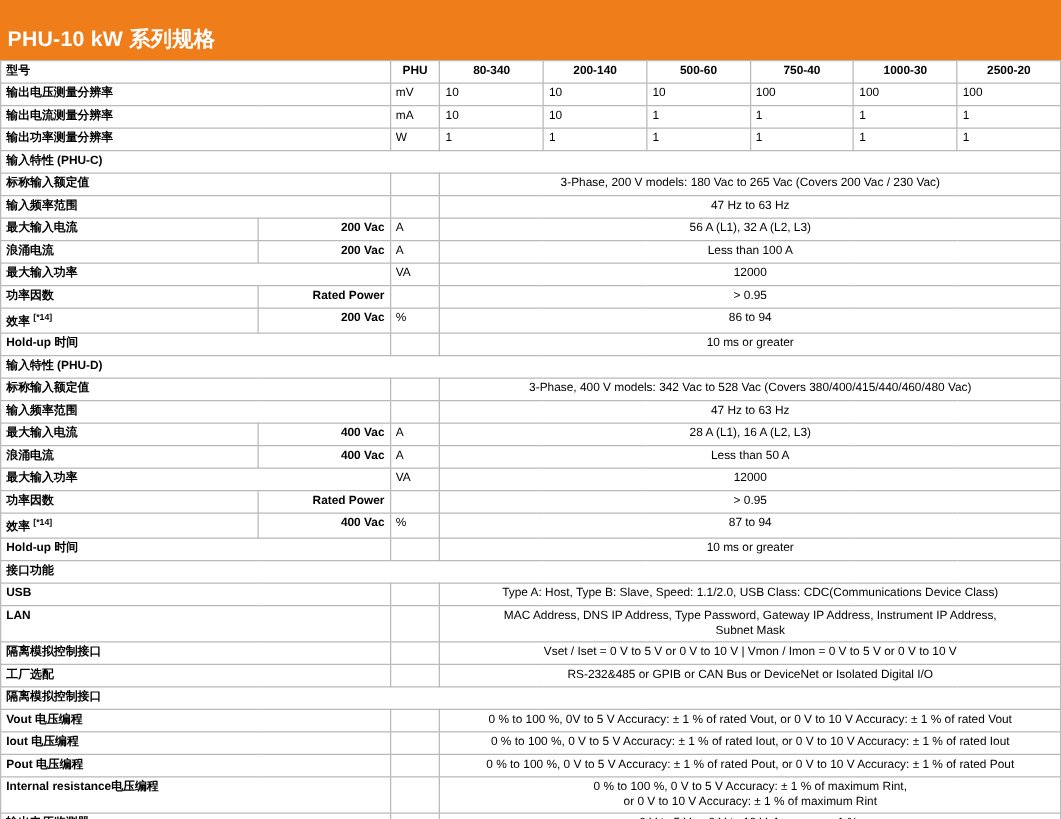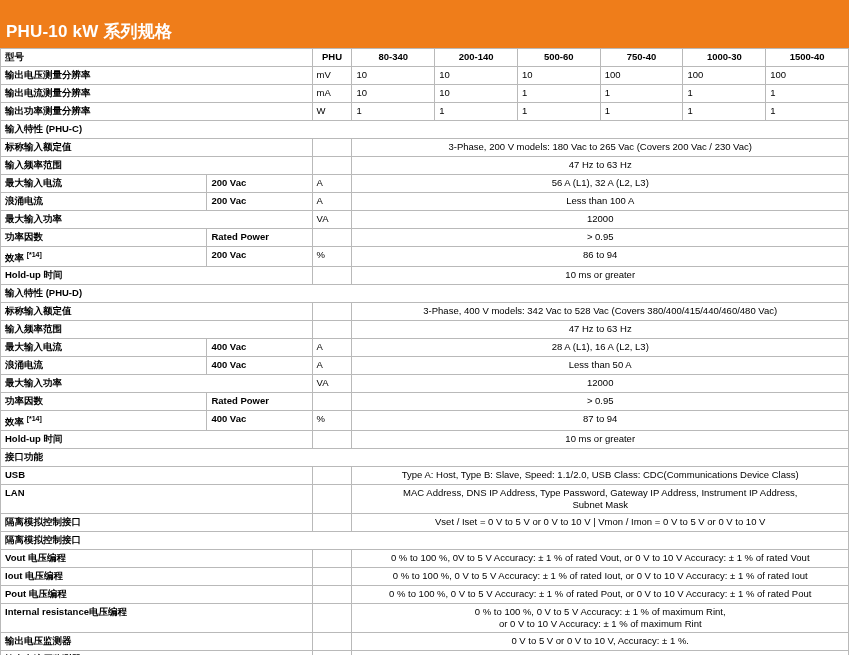--- a/index.html
+++ b/index.html
@@ -25,21 +25,21 @@
   }
   table.spec td{
     border:1px solid #b9b9b9;
     padding:2px 4px;
     vertical-align:top;
     font-size:9.5px;
     line-height:12px;
     height:13px;
   }
   td.lbl{font-weight:bold;}
-  td.sub{font-weight:bold;}
+  td.sub{font-weight:bold;text-align:right;}
   td.hdr{font-weight:bold;text-align:center;background:#ffffff;}
   td.section{font-weight:bold;background:#ffffff;margin-left:32px;}
   td.unit{}
   .multiline{white-space:pre-line;text-align:center;}
   .sup{font-size:7px;vertical-align:super;}
   col.c1{width:202px;}
   col.c2{width:103px;}
   col.c3{width:39px;}
   col.c4{width:81px;}
   col.c5{width:81px;}
@@ -69,21 +69,21 @@
     </colgroup>
     <tbody id="table-body">
         <tr>
           <td class="lbl" colspan="2">型号</td>
           <td class="hdr">PHU</td>
           <td class="hdr">80-340</td>
           <td class="hdr">200-140</td>
           <td class="hdr">500-60</td>
           <td class="hdr">750-40</td>
           <td class="hdr">1000-30</td>
-          <td class="hdr">1500-40</td>
+          <td class="hdr">2500-20</td>
         </tr>
         <tr>
           <td class="lbl" colspan="2">输出电压测量分辨率</td>
           <td class="unit">mV</td>
           <td>10</td>
           <td>10</td>
           <td>10</td>
           <td>100</td>
           <td>100</td>
           <td>100</td>
@@ -215,20 +215,25 @@
           <td class="unit"></td>
           <td class="multiline" colspan="6">MAC Address, DNS IP Address, Type Password, Gateway IP Address, Instrument IP Address,
 Subnet Mask</td>
         </tr>
         <tr>
           <td class="lbl" colspan="2">隔离模拟控制接口</td>
           <td class="unit"></td>
           <td class="multiline" colspan="6">Vset / Iset = 0 V to 5 V or 0 V to 10 V | Vmon / Imon = 0 V to 5 V or 0 V to 10 V</td>
         </tr>
         <tr>
+          <td class="lbl" colspan="2">工厂选配</td>
+          <td class="unit"></td>
+          <td class="multiline" colspan="6">RS-232&amp;485 or GPIB or CAN Bus or DeviceNet or Isolated Digital I/O</td>
+        </tr>
+        <tr>
           <td class="section" colspan="9">隔离模拟控制接口</td>
         </tr>
         <tr>
           <td class="lbl" colspan="2">Vout 电压编程</td>
           <td class="unit"></td>
           <td class="multiline" colspan="6">0 % to 100 %, 0V to 5 V Accuracy: ± 1 % of rated Vout, or 0 V to 10 V Accuracy: ± 1 % of rated Vout</td>
         </tr>
         <tr>
           <td class="lbl" colspan="2">Iout 电压编程</td>
           <td class="unit"></td>

